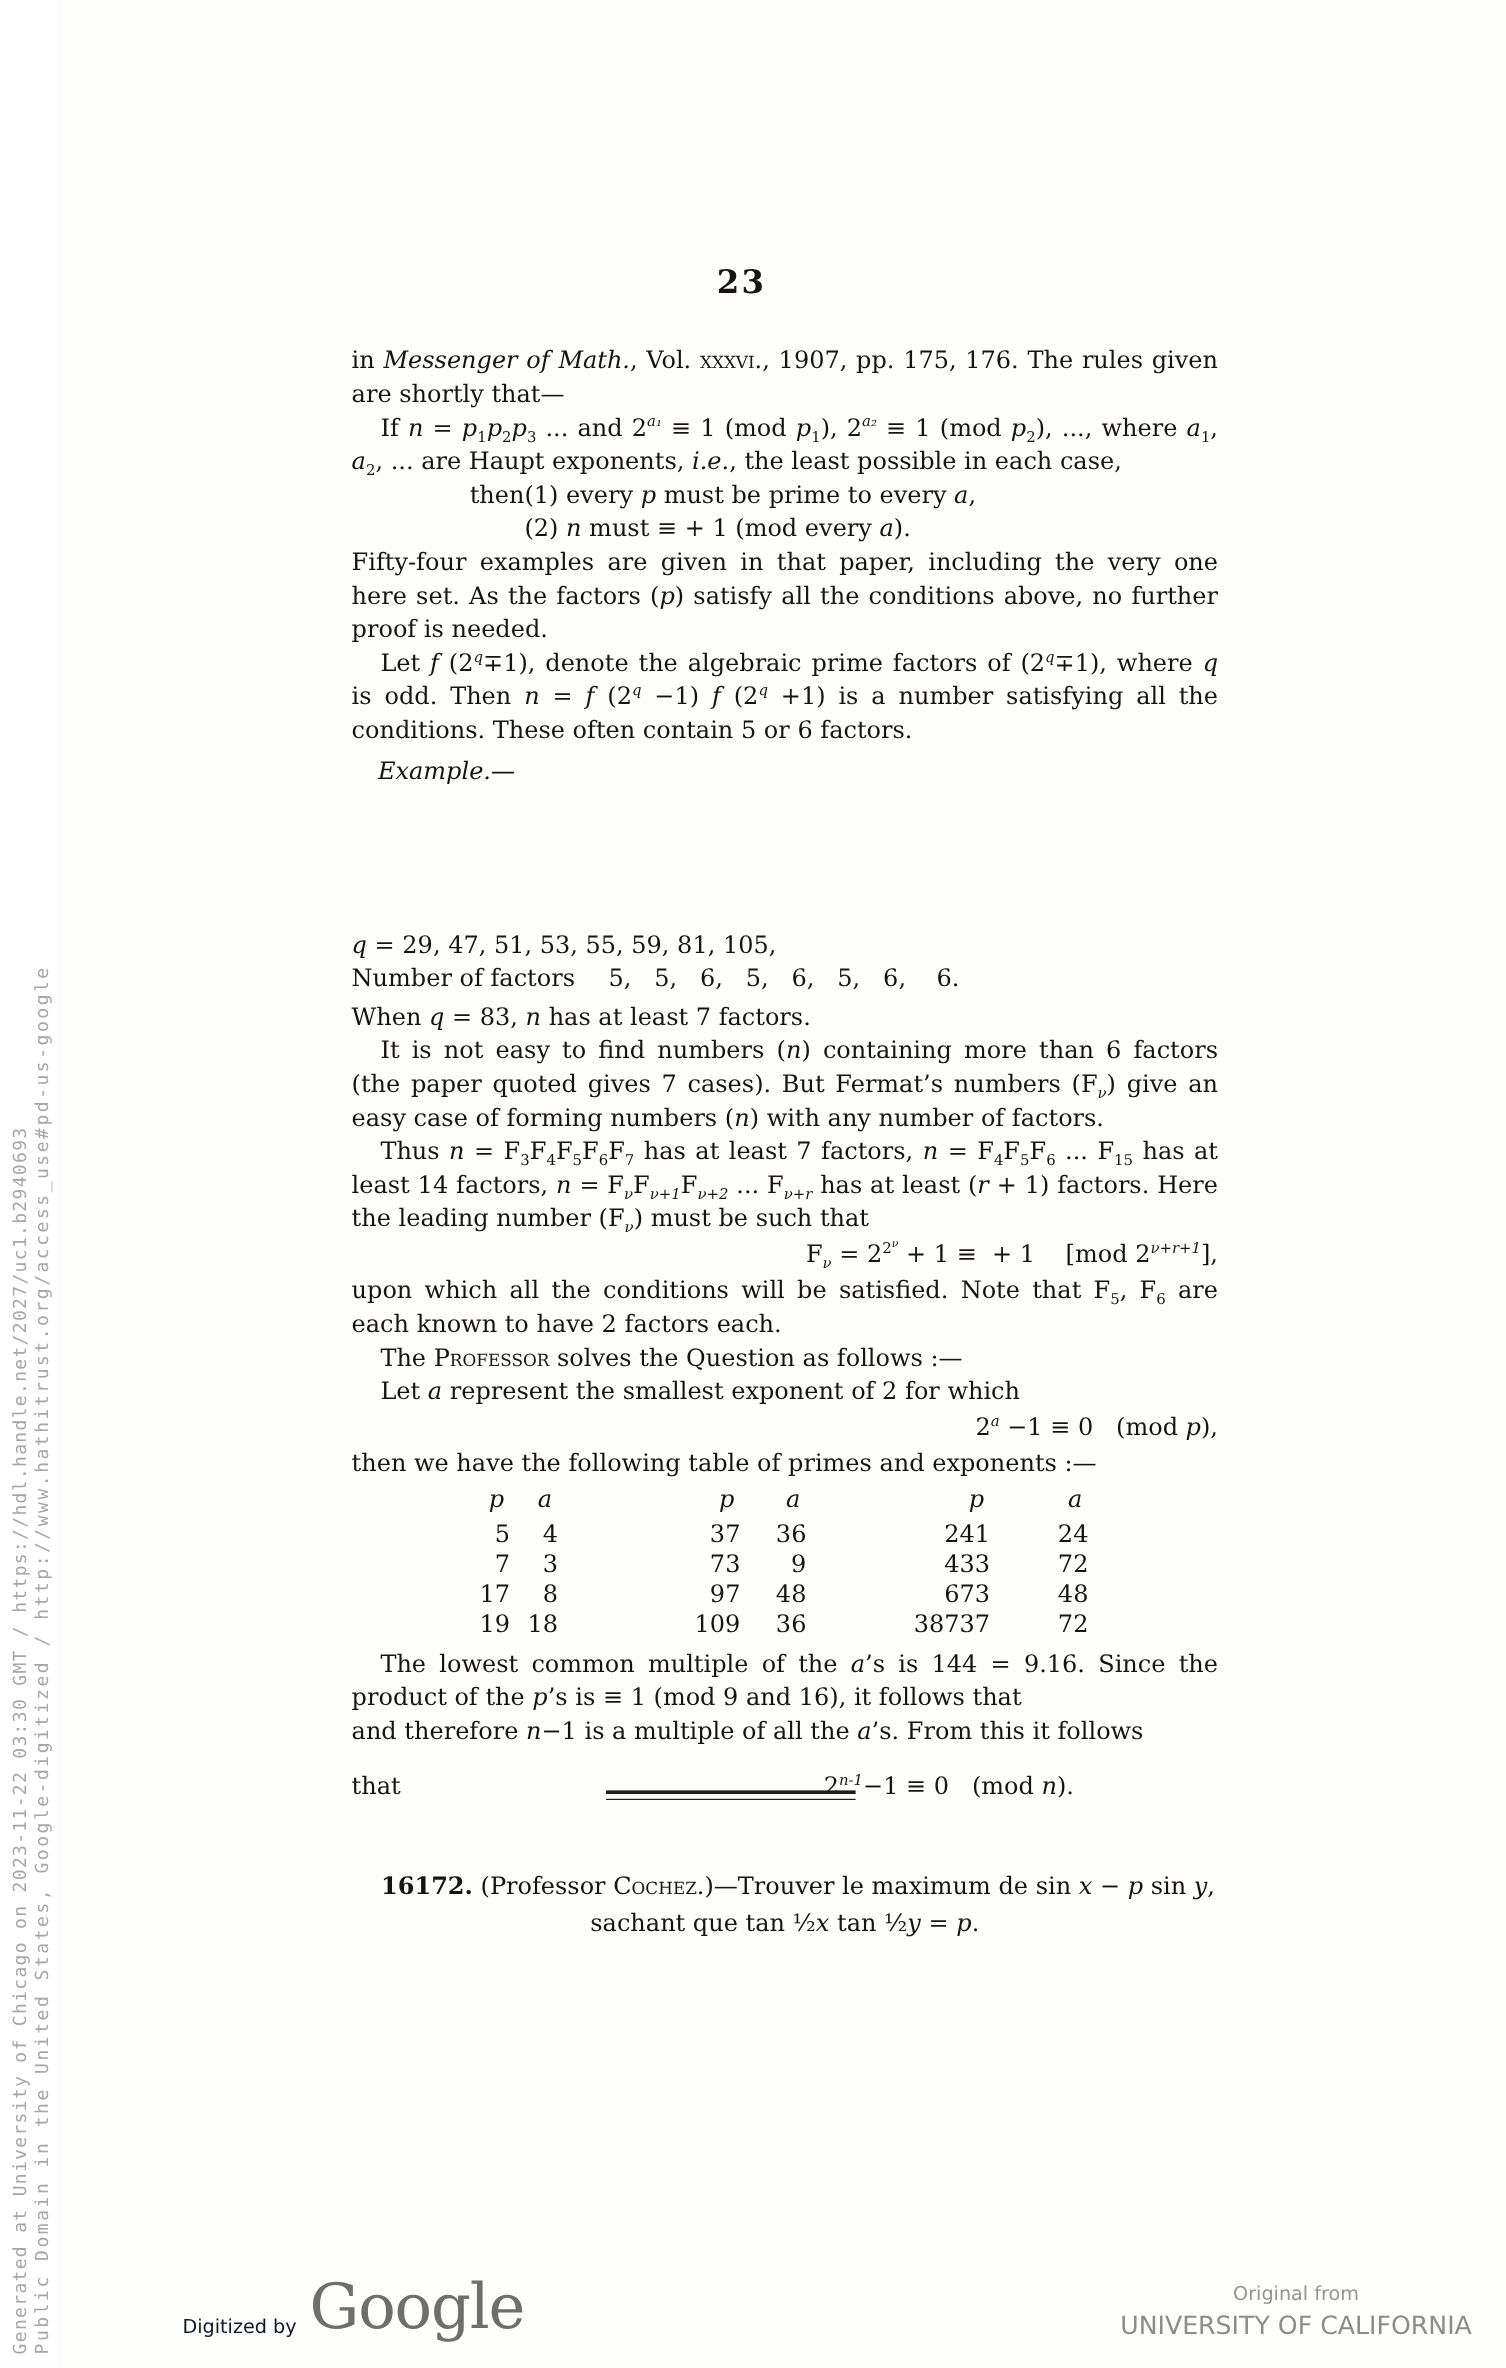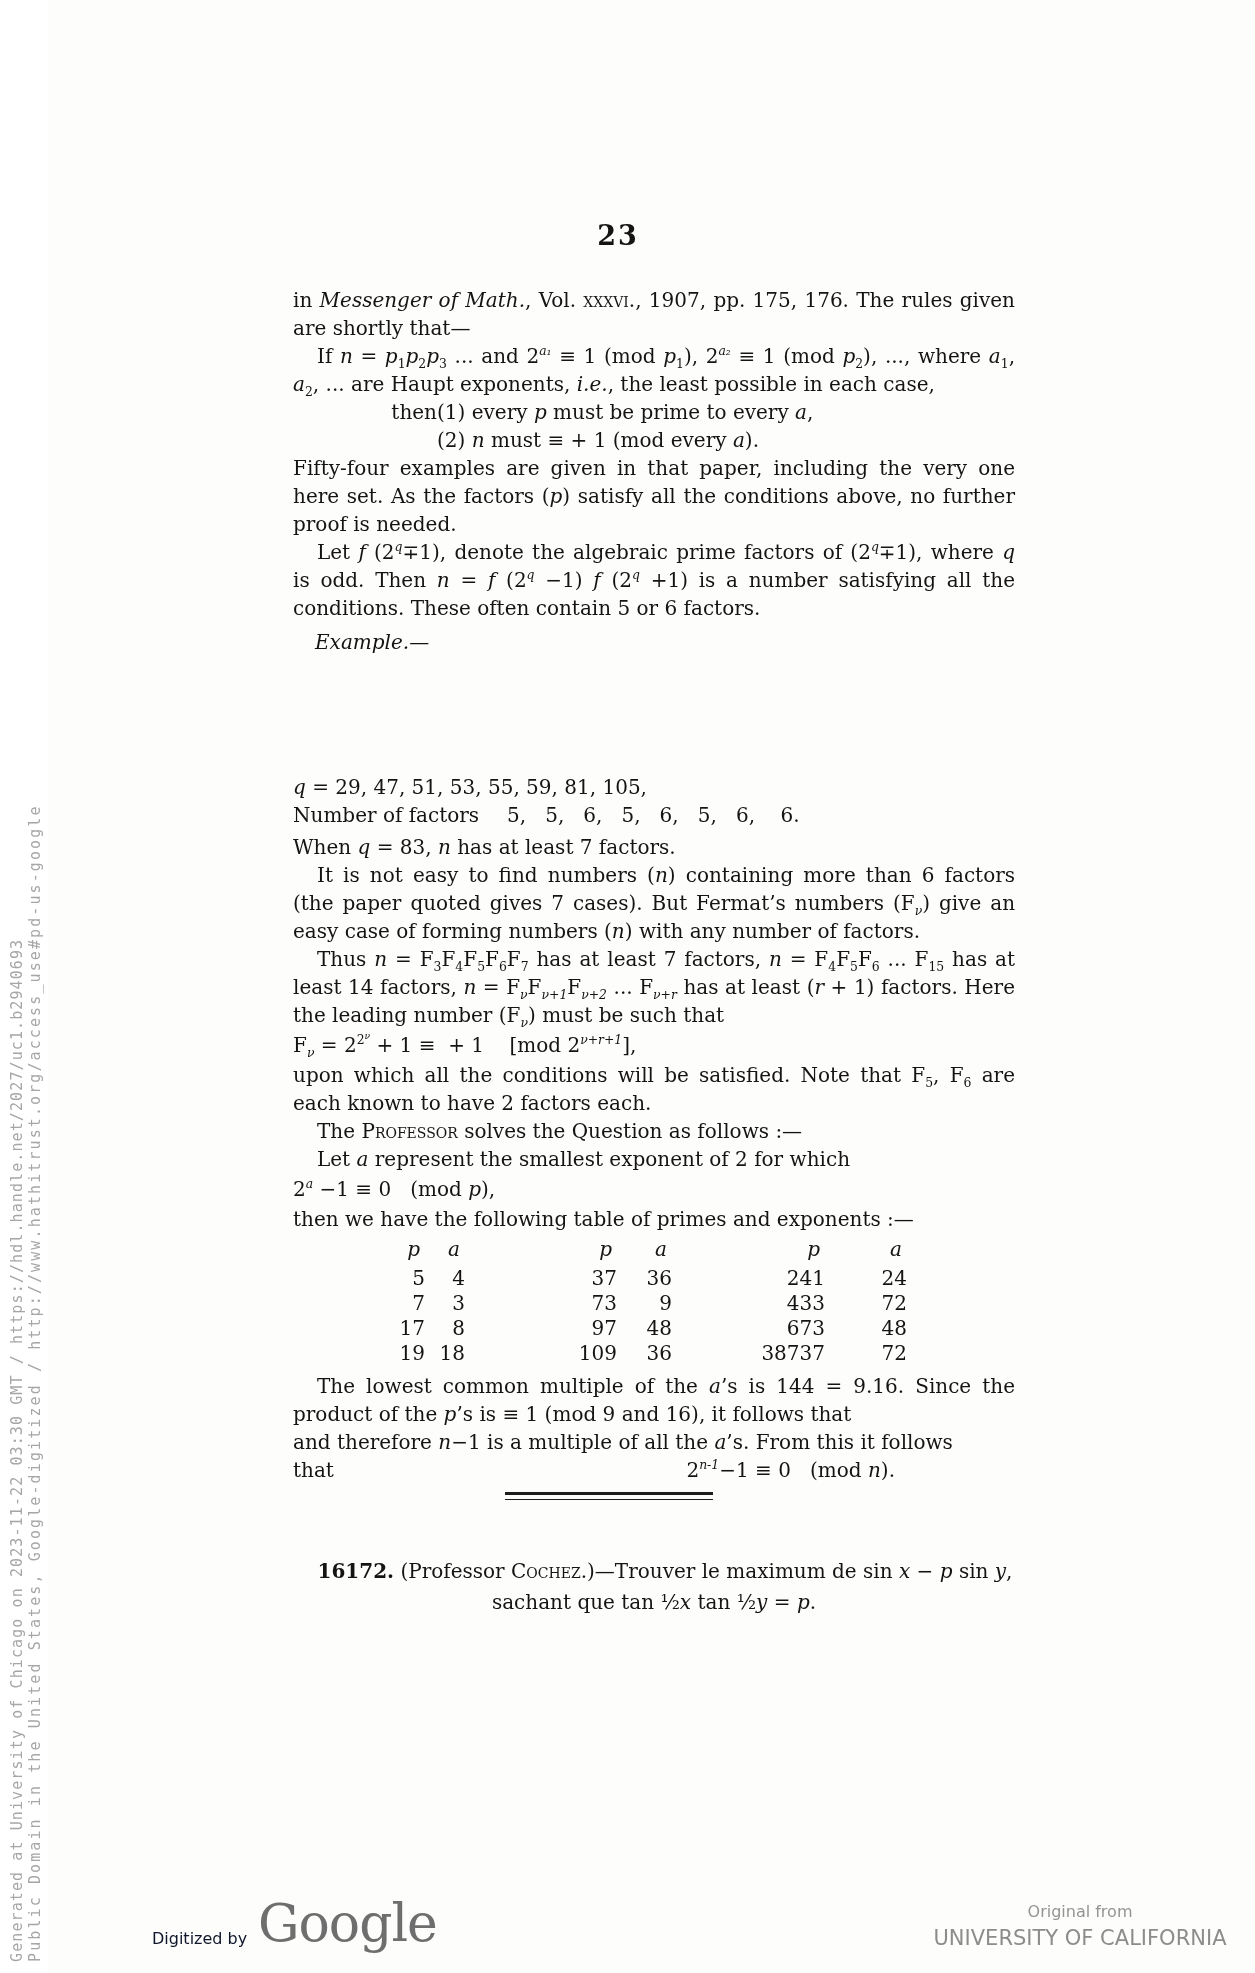--- a/index.html
+++ b/index.html
@@ -34,22 +34,22 @@
 
   .cond-row{display:flex;text-align:right;}
   .cond-then{width:144px;flex:0 0 144px;}
 
   .ex-row{display:flex;text-align:left;margin-top:6px;flex-direction:column;}
   .ex-label{flex:0 0 145px;margin-left:22px;font-style:italic;}
   .fact-row{display:flex;text-align:left;margin-bottom:4px;}
   .fact-label{flex:0 0 214px;}
   .pre{white-space:pre;}
 
-  .eq{text-align:left;white-space:pre;margin:2px 0;}
-  .that-row{display:flex;text-align:left;margin-bottom:2px;}
+  .eq{text-align:right;white-space:pre;margin:2px 0;}
+  .that-row{display:flex;text-align:left;margin-bottom:2px;margin-top:18px;}
   .that-label{flex:0 0 80px;}
   .that-eq{flex:1;text-align:right;white-space:pre;margin-right:120px;}
 
   .ptable{
     display:grid;grid-template-columns:132px 40px 152px 55px 153px 82px;
     margin:4px 0 6px 0;line-height:25px;text-align:right;
   }
   .ptable .tcell{padding:0;}
   .ptable.thead{font-style:italic;margin-bottom:0;}
   .ptable.thead .tcell{padding-right:5px;}

